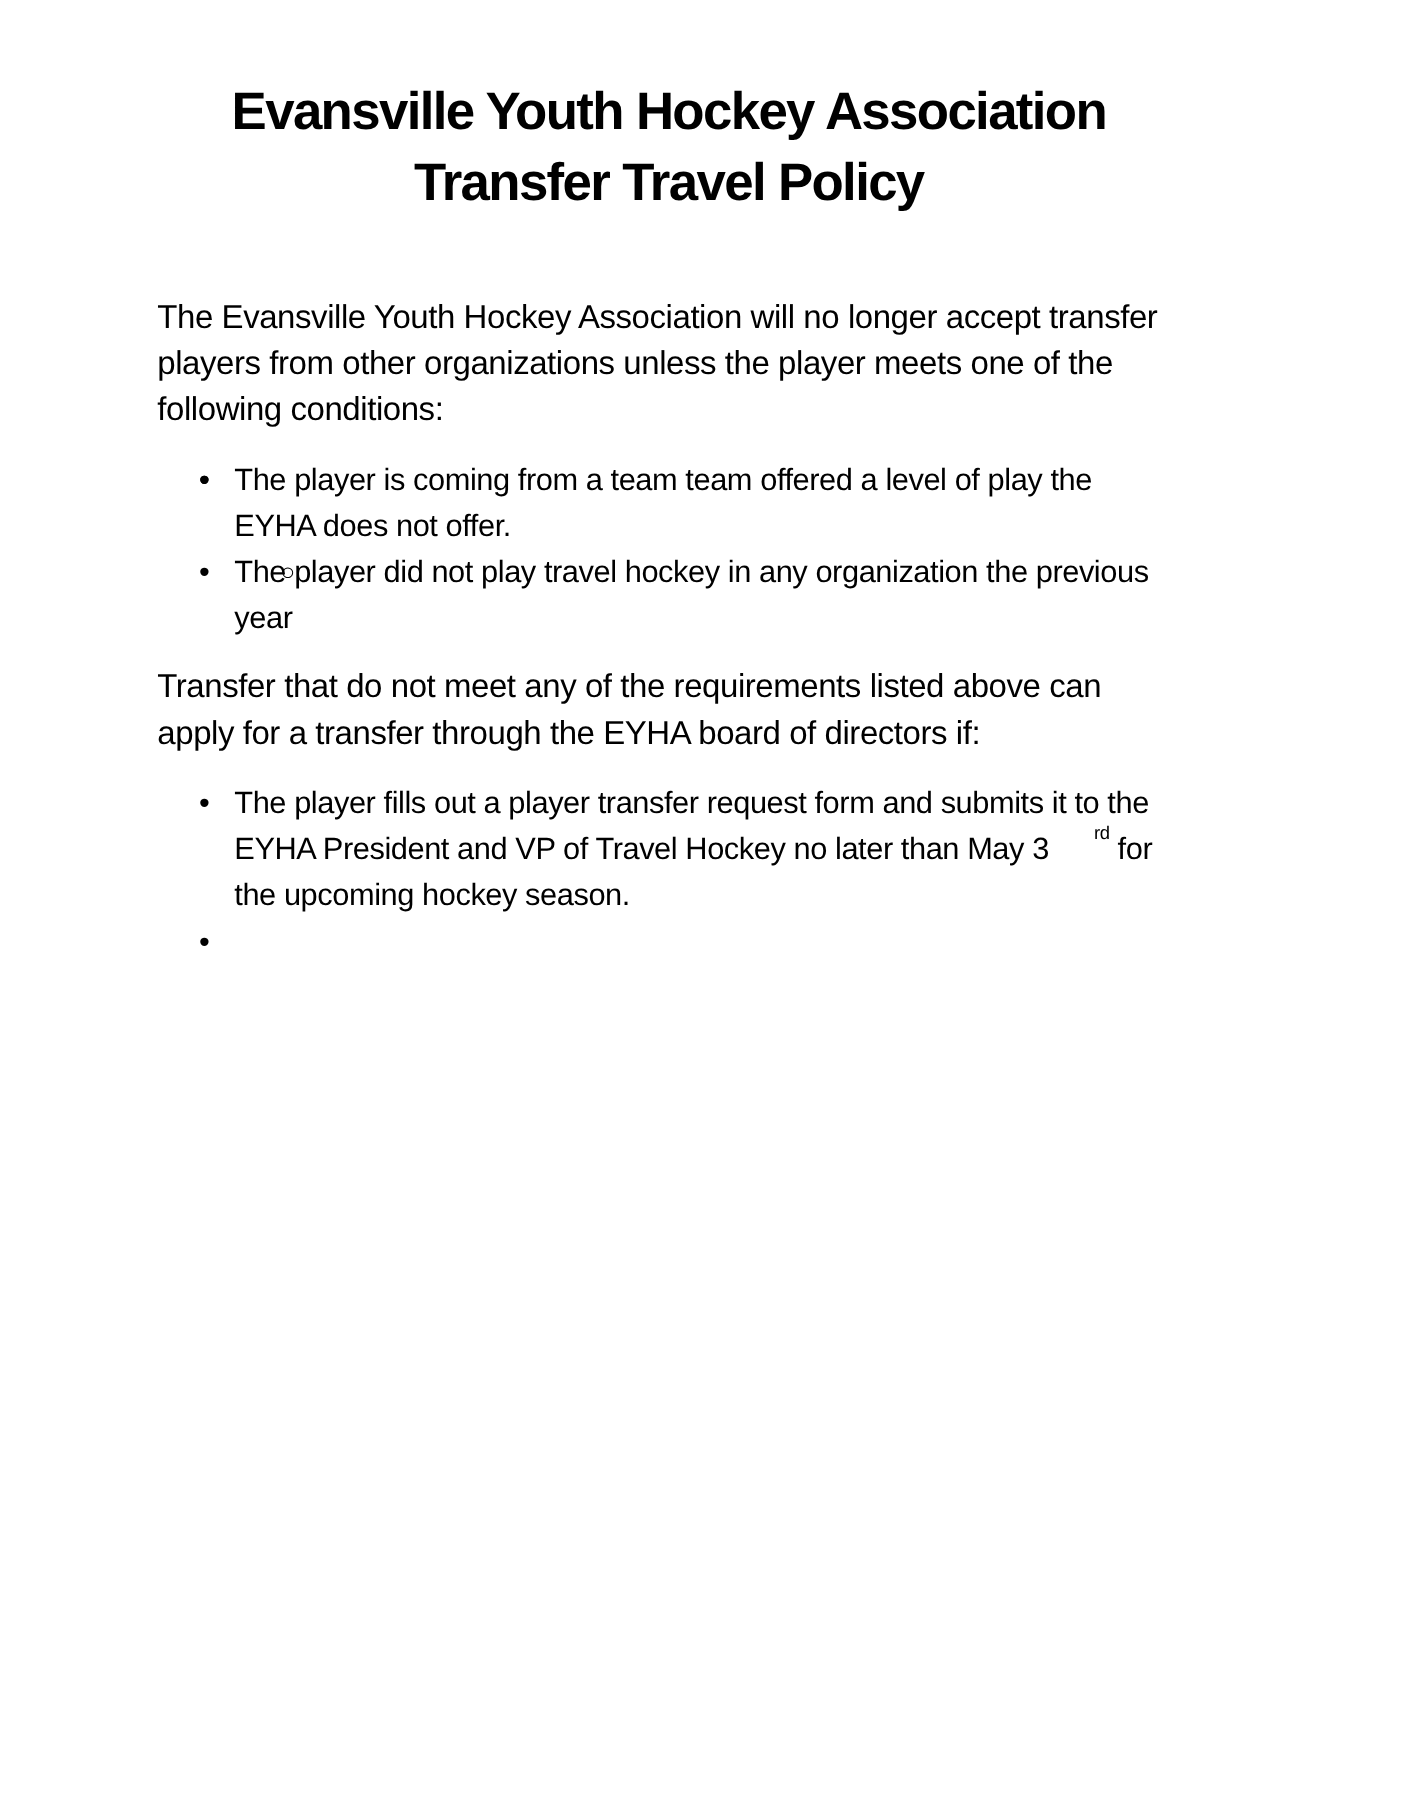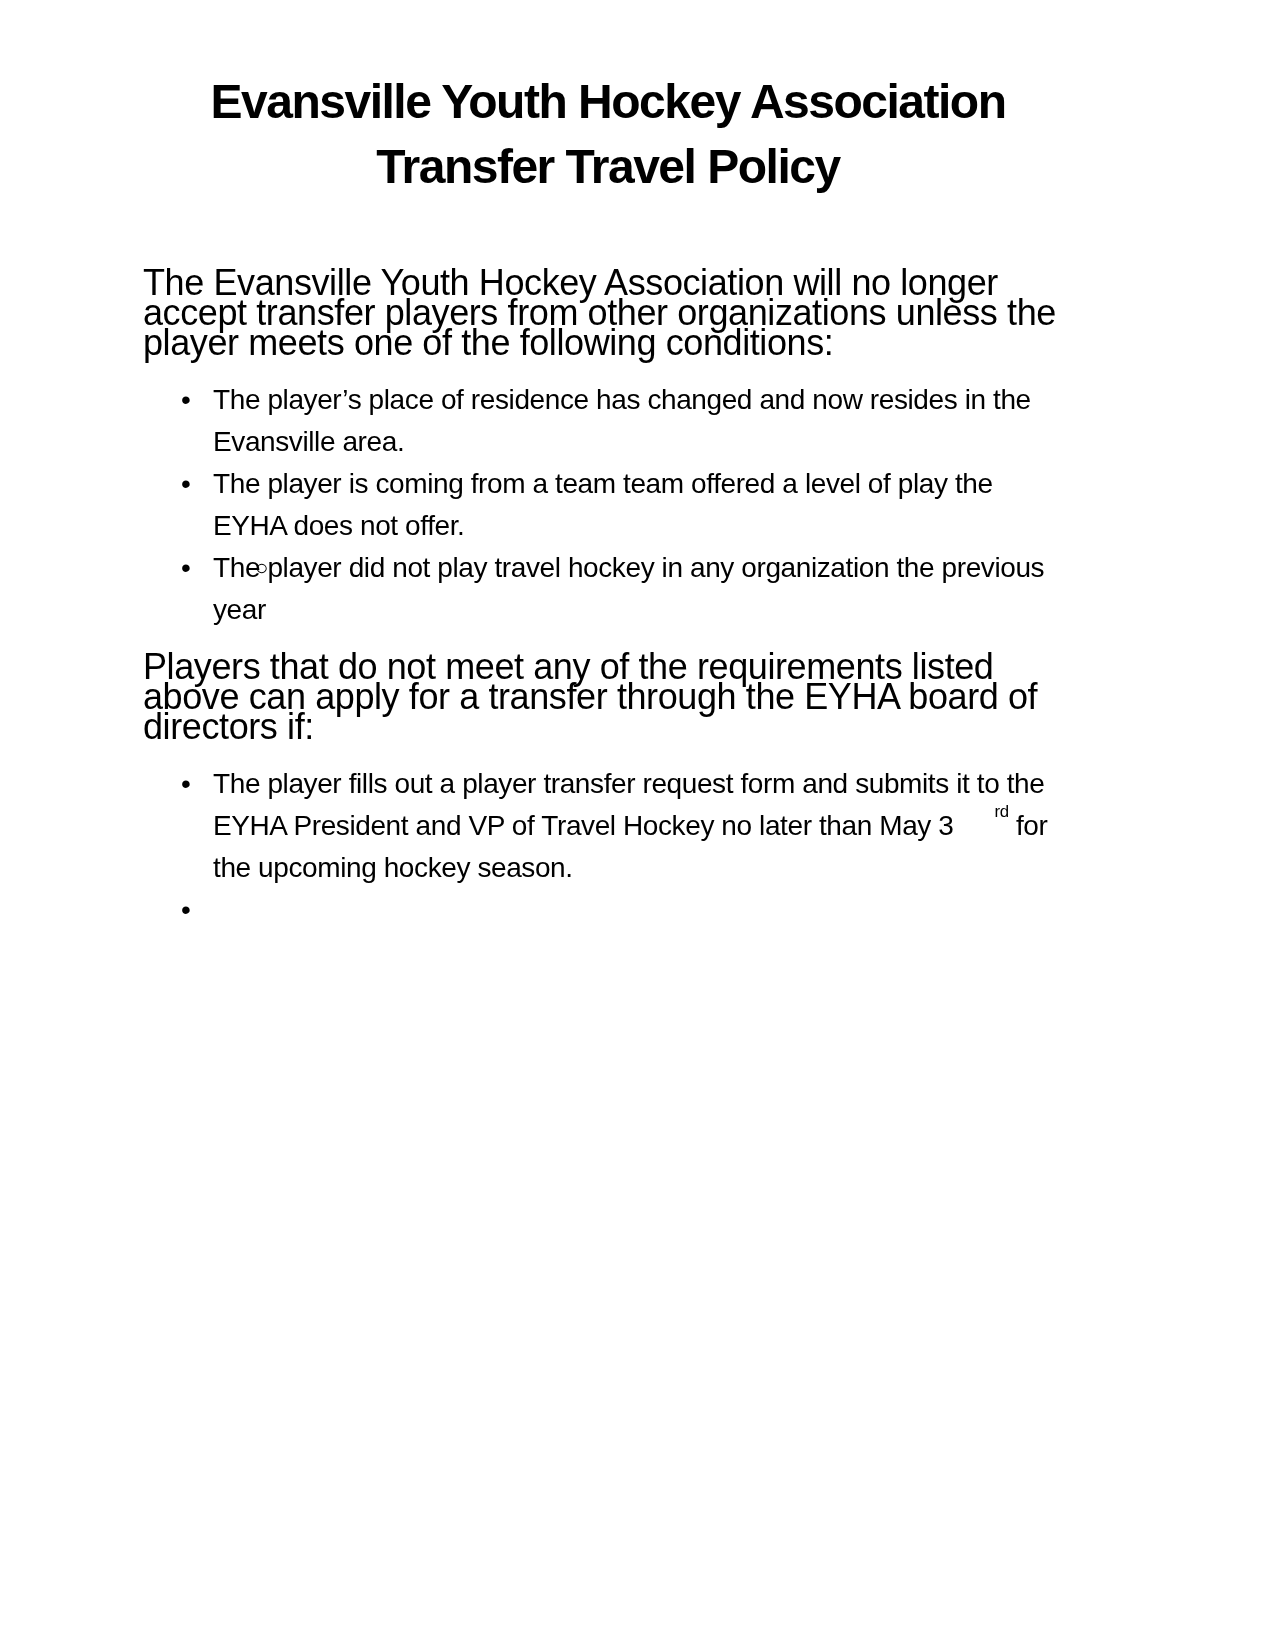--- a/index.html
+++ b/index.html
@@ -19,22 +19,22 @@
   }
   .doc-title {
     font-size: 48px;
     font-weight: bold;
     line-height: 1.35;
     letter-spacing: -1.5px;
     text-align: center;
     margin-bottom: 68px;
   }
   .para {
-    font-size: 36px;
-    line-height: 30px;
+    font-size: 30px;
+    line-height: 42px;
     letter-spacing: -0.4px;
     margin-bottom: 21px;
   }
   .list {
     font-size: 28px;
     line-height: 42px;
     letter-spacing: -0.4px;
     margin-bottom: 21px;
   }
   .item {
@@ -75,36 +75,35 @@
     <h1 class="doc-title">
       <span>Evansville Youth Hockey Association</span><br>
       <span>Transfer Travel Policy</span>
     </h1>
 
     <p class="para">The Evansville Youth Hockey Association will no longer accept transfer players from other organizations unless the player meets one of the following conditions:</p>
 
     <div class="list">
       <div class="item">
         <span class="bullet">•</span>
-        <span>The player’s place of residence has changed and now resides in the Evansville area.</span>
       </div>
       <div class="item">
         <span class="bullet">•</span>
         <span>The player is coming from a team team offered a level of play the EYHA does not offer.</span>
       </div>
       <div class="subitem">
         <span class="bullet">○</span>
       </div>
       <div class="item">
         <span class="bullet">•</span>
         <span>The player did not play travel hockey in any organization the previous year</span>
       </div>
     </div>
 
-    <p class="para">Players that do not meet any of the requirements listed above can apply for a transfer through the EYHA board of directors if:</p>
+    <p class="para">Transfer that do not meet any of the requirements listed above can apply for a transfer through the EYHA board of directors if:</p>
 
     <div class="list">
       <div class="item">
         <span class="bullet">•</span>
         <span><span>The player fills out a player transfer request form and submits it to the EYHA President and VP of Travel Hockey no later than May 3</span><sup class="ordinal">rd</sup><span> for the upcoming hockey season.</span></span>
       </div>
       <div class="item">
         <span class="bullet">•</span>
       </div>
     </div>

